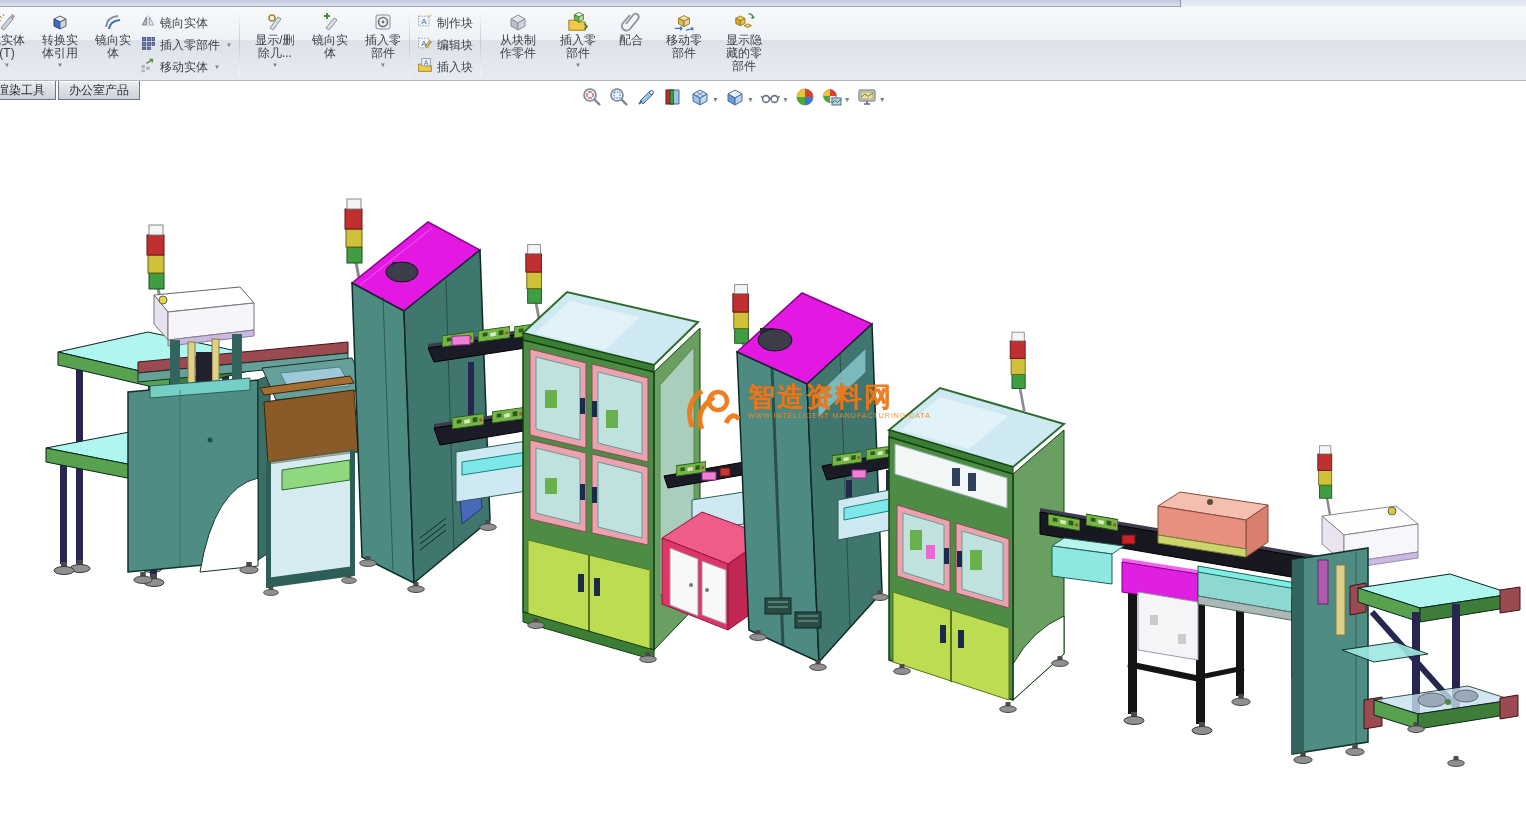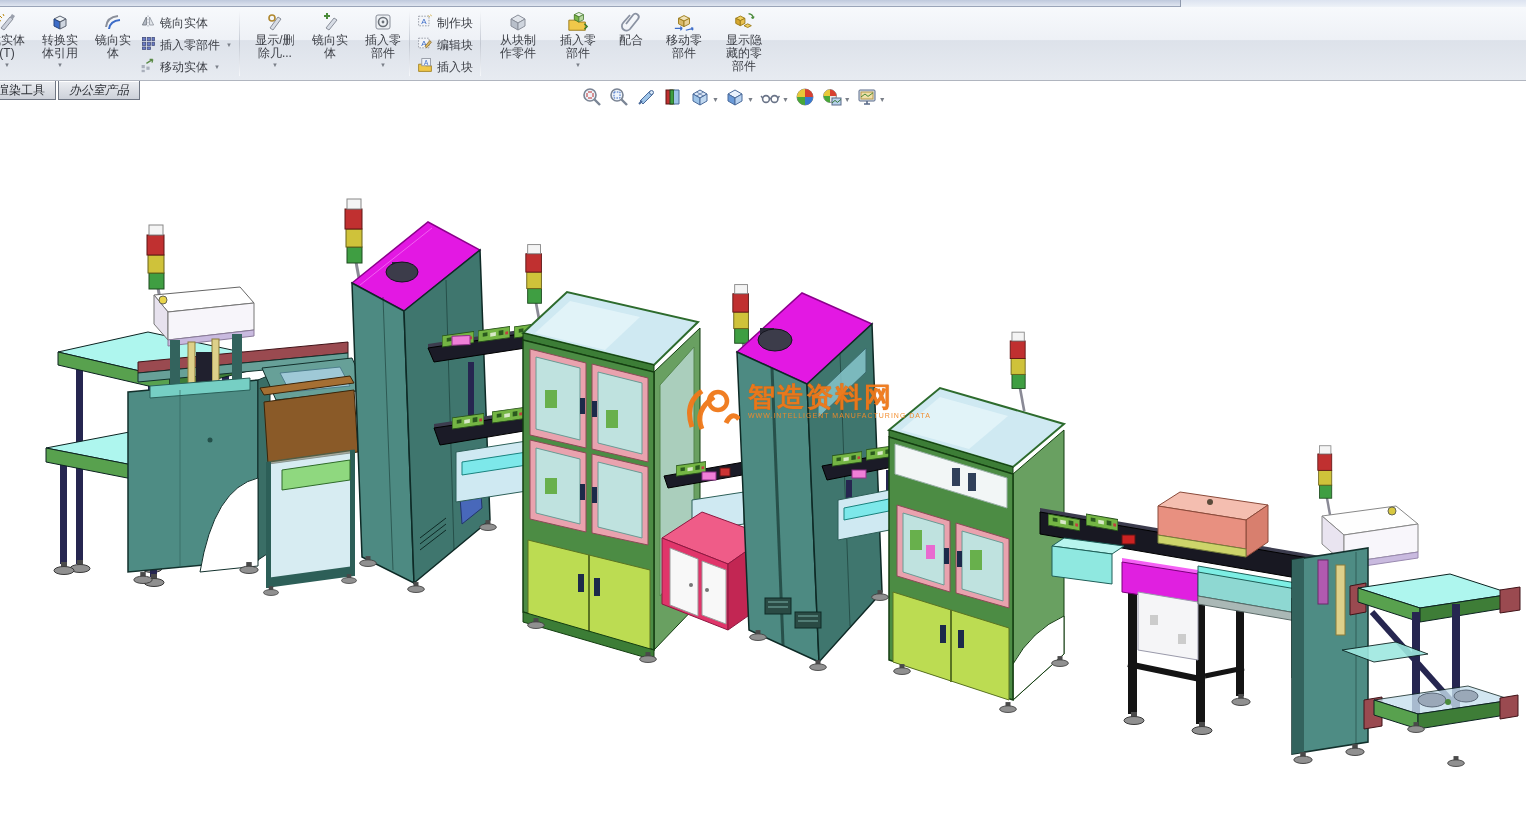--- a/index.html
+++ b/index.html
@@ -31,21 +31,21 @@
   .rb-sm .lbl { font-size:12px; color:#3c3f46; white-space:nowrap; max-width:none; }
   .rb-sep { width:1px; background:linear-gradient(#f6f8fb,#c3c8d2,#f6f8fb); margin:4px 3px; }
   .i16 { width:16px; height:16px; } .i22 { width:22px; height:22px; } .i20 { width:20px; height:20px; }
 
   
   .tabs { position:absolute; left:0; top:81px; display:flex; }
   .tab { height:19px; padding:0 10px; font-size:12px; color:#2c2f35; line-height:18px;
     background:linear-gradient(#eceef2,#cdd1d9); border:1px solid #6f7683; border-top:none;
     box-shadow:inset 0 1px 0 #fff; cursor:default; }
   .tab:first-child { margin-left:-14px; }
-  .tab + .tab { border-left:1px solid #6f7683; margin-left:2px;font-style:italic; }
+  .tab + .tab { border-left:1px solid #6f7683; margin-left:2px; }
 
   
   .viewbar { position:absolute; left:580px; top:85px; display:flex; align-items:center; gap:3px; }
   .vb { display:flex; align-items:center; gap:1px; padding:1px; border-radius:2px; }
   .vb .caret { font-size:7px; margin:6px 0 0 0; }
 
   
   .scene { position:absolute; left:0; top:100px; width:1526px; height:719px; }
 
   

